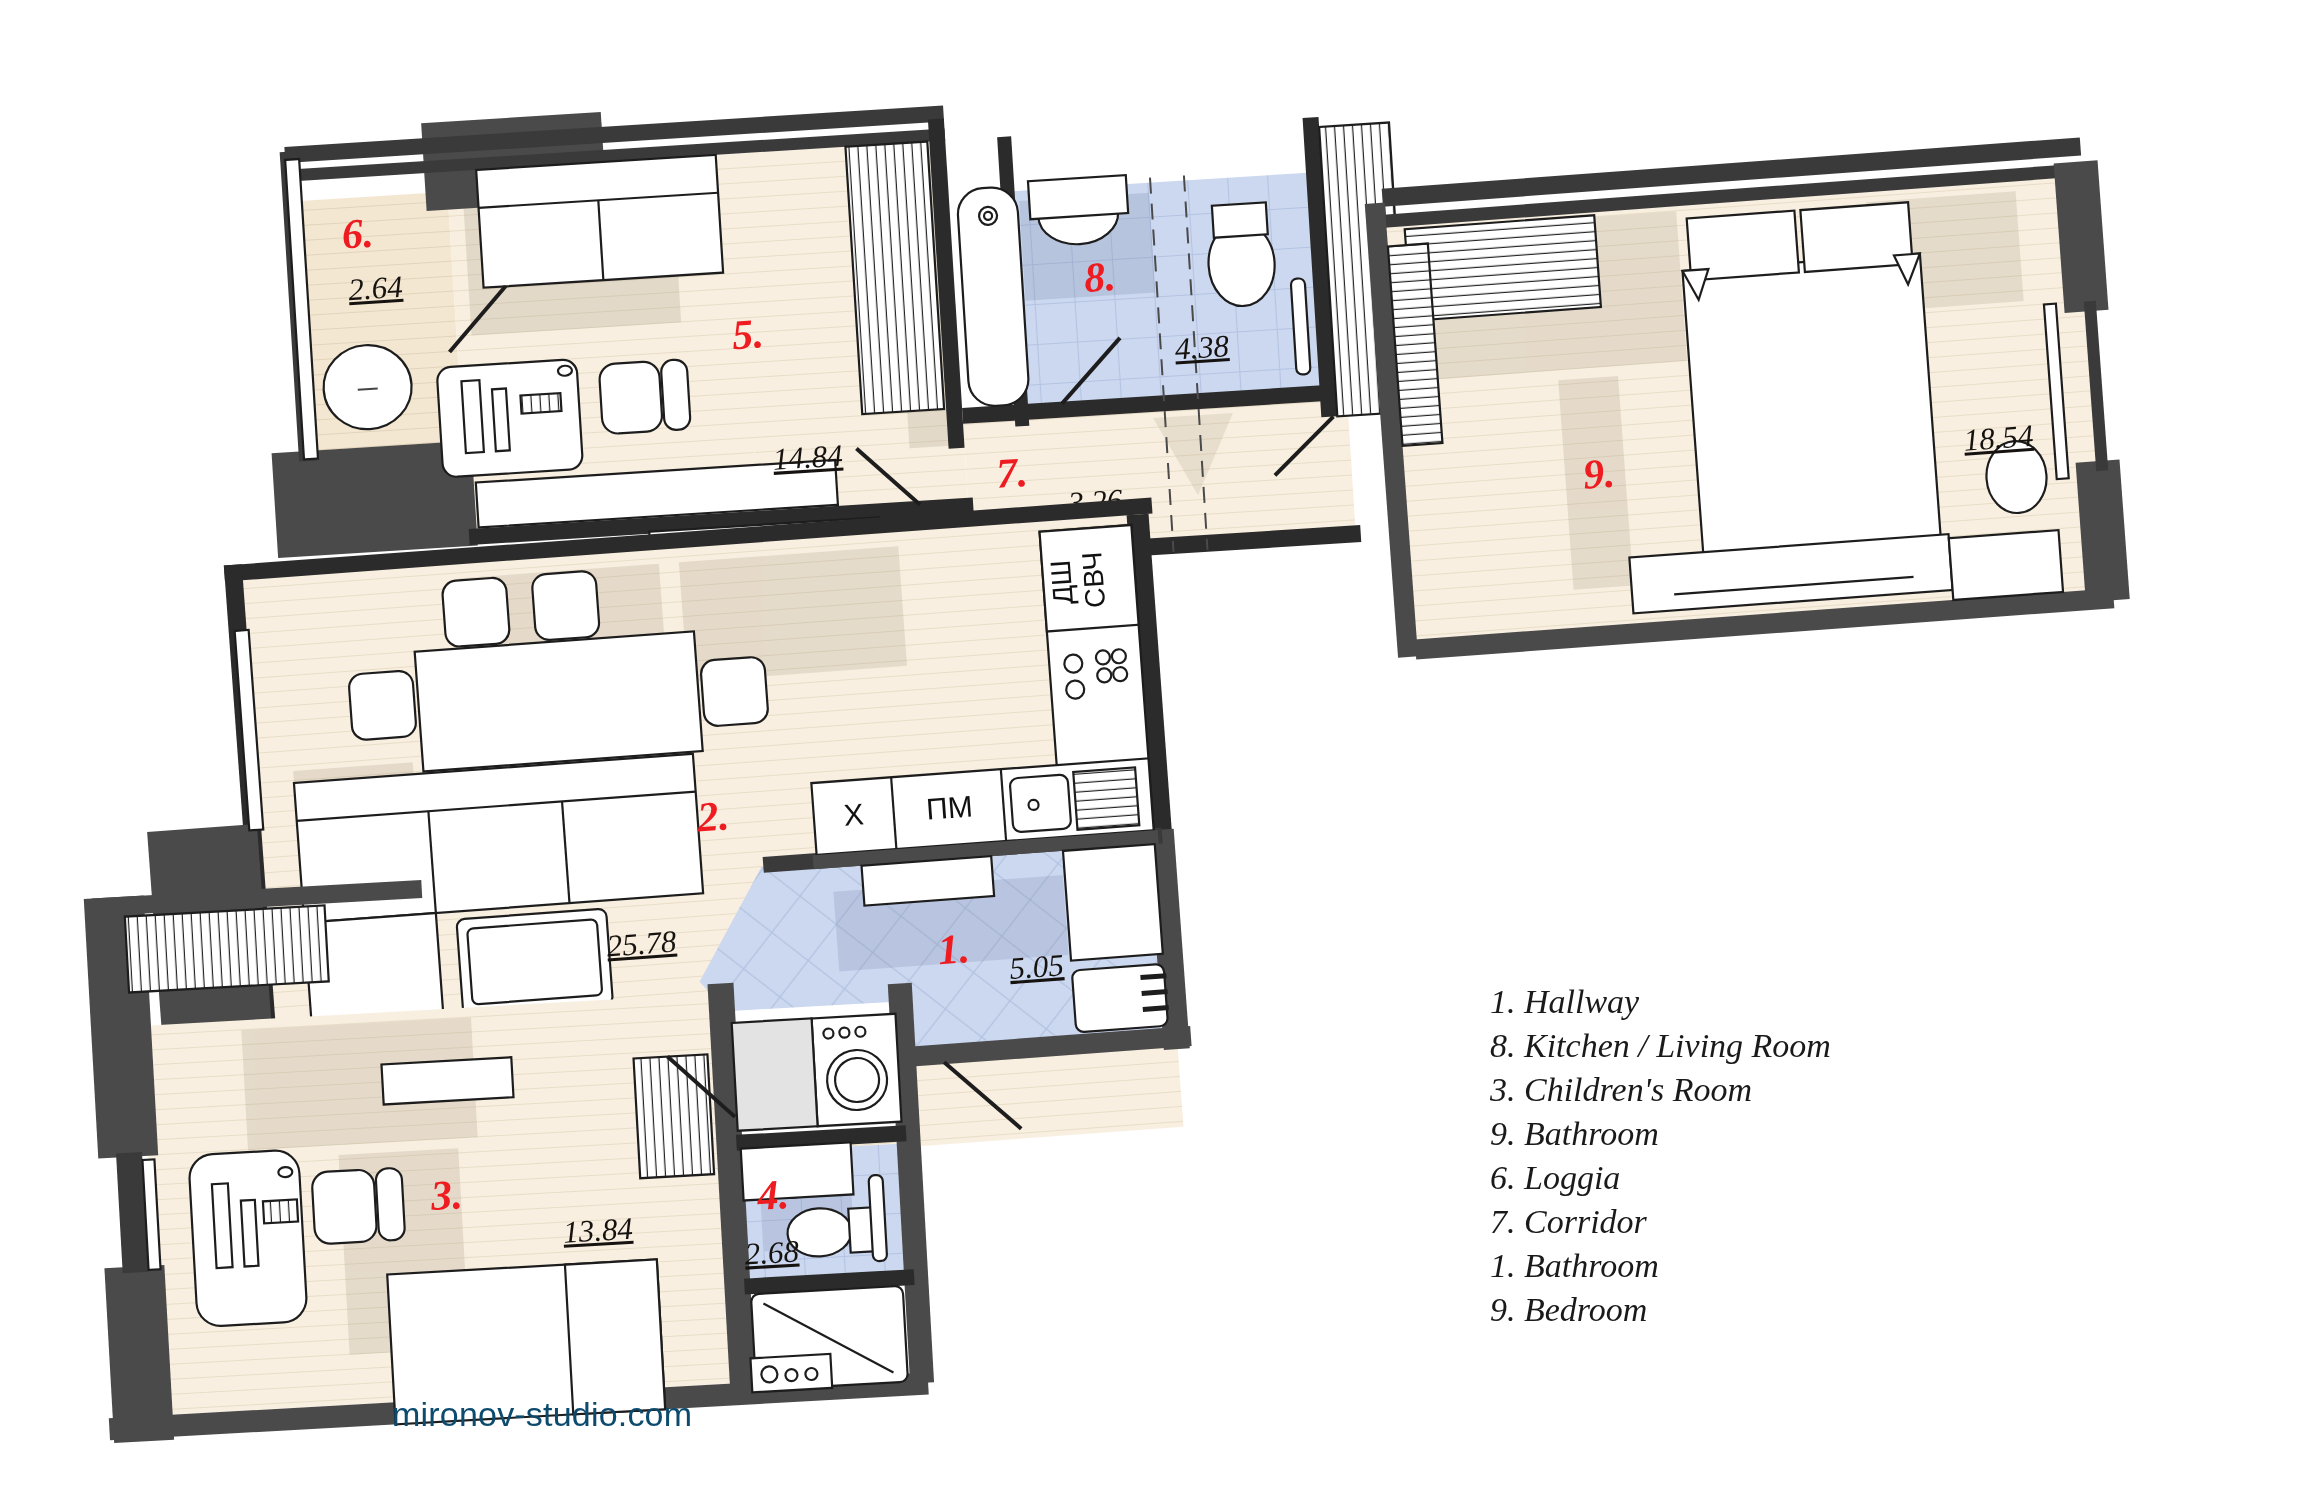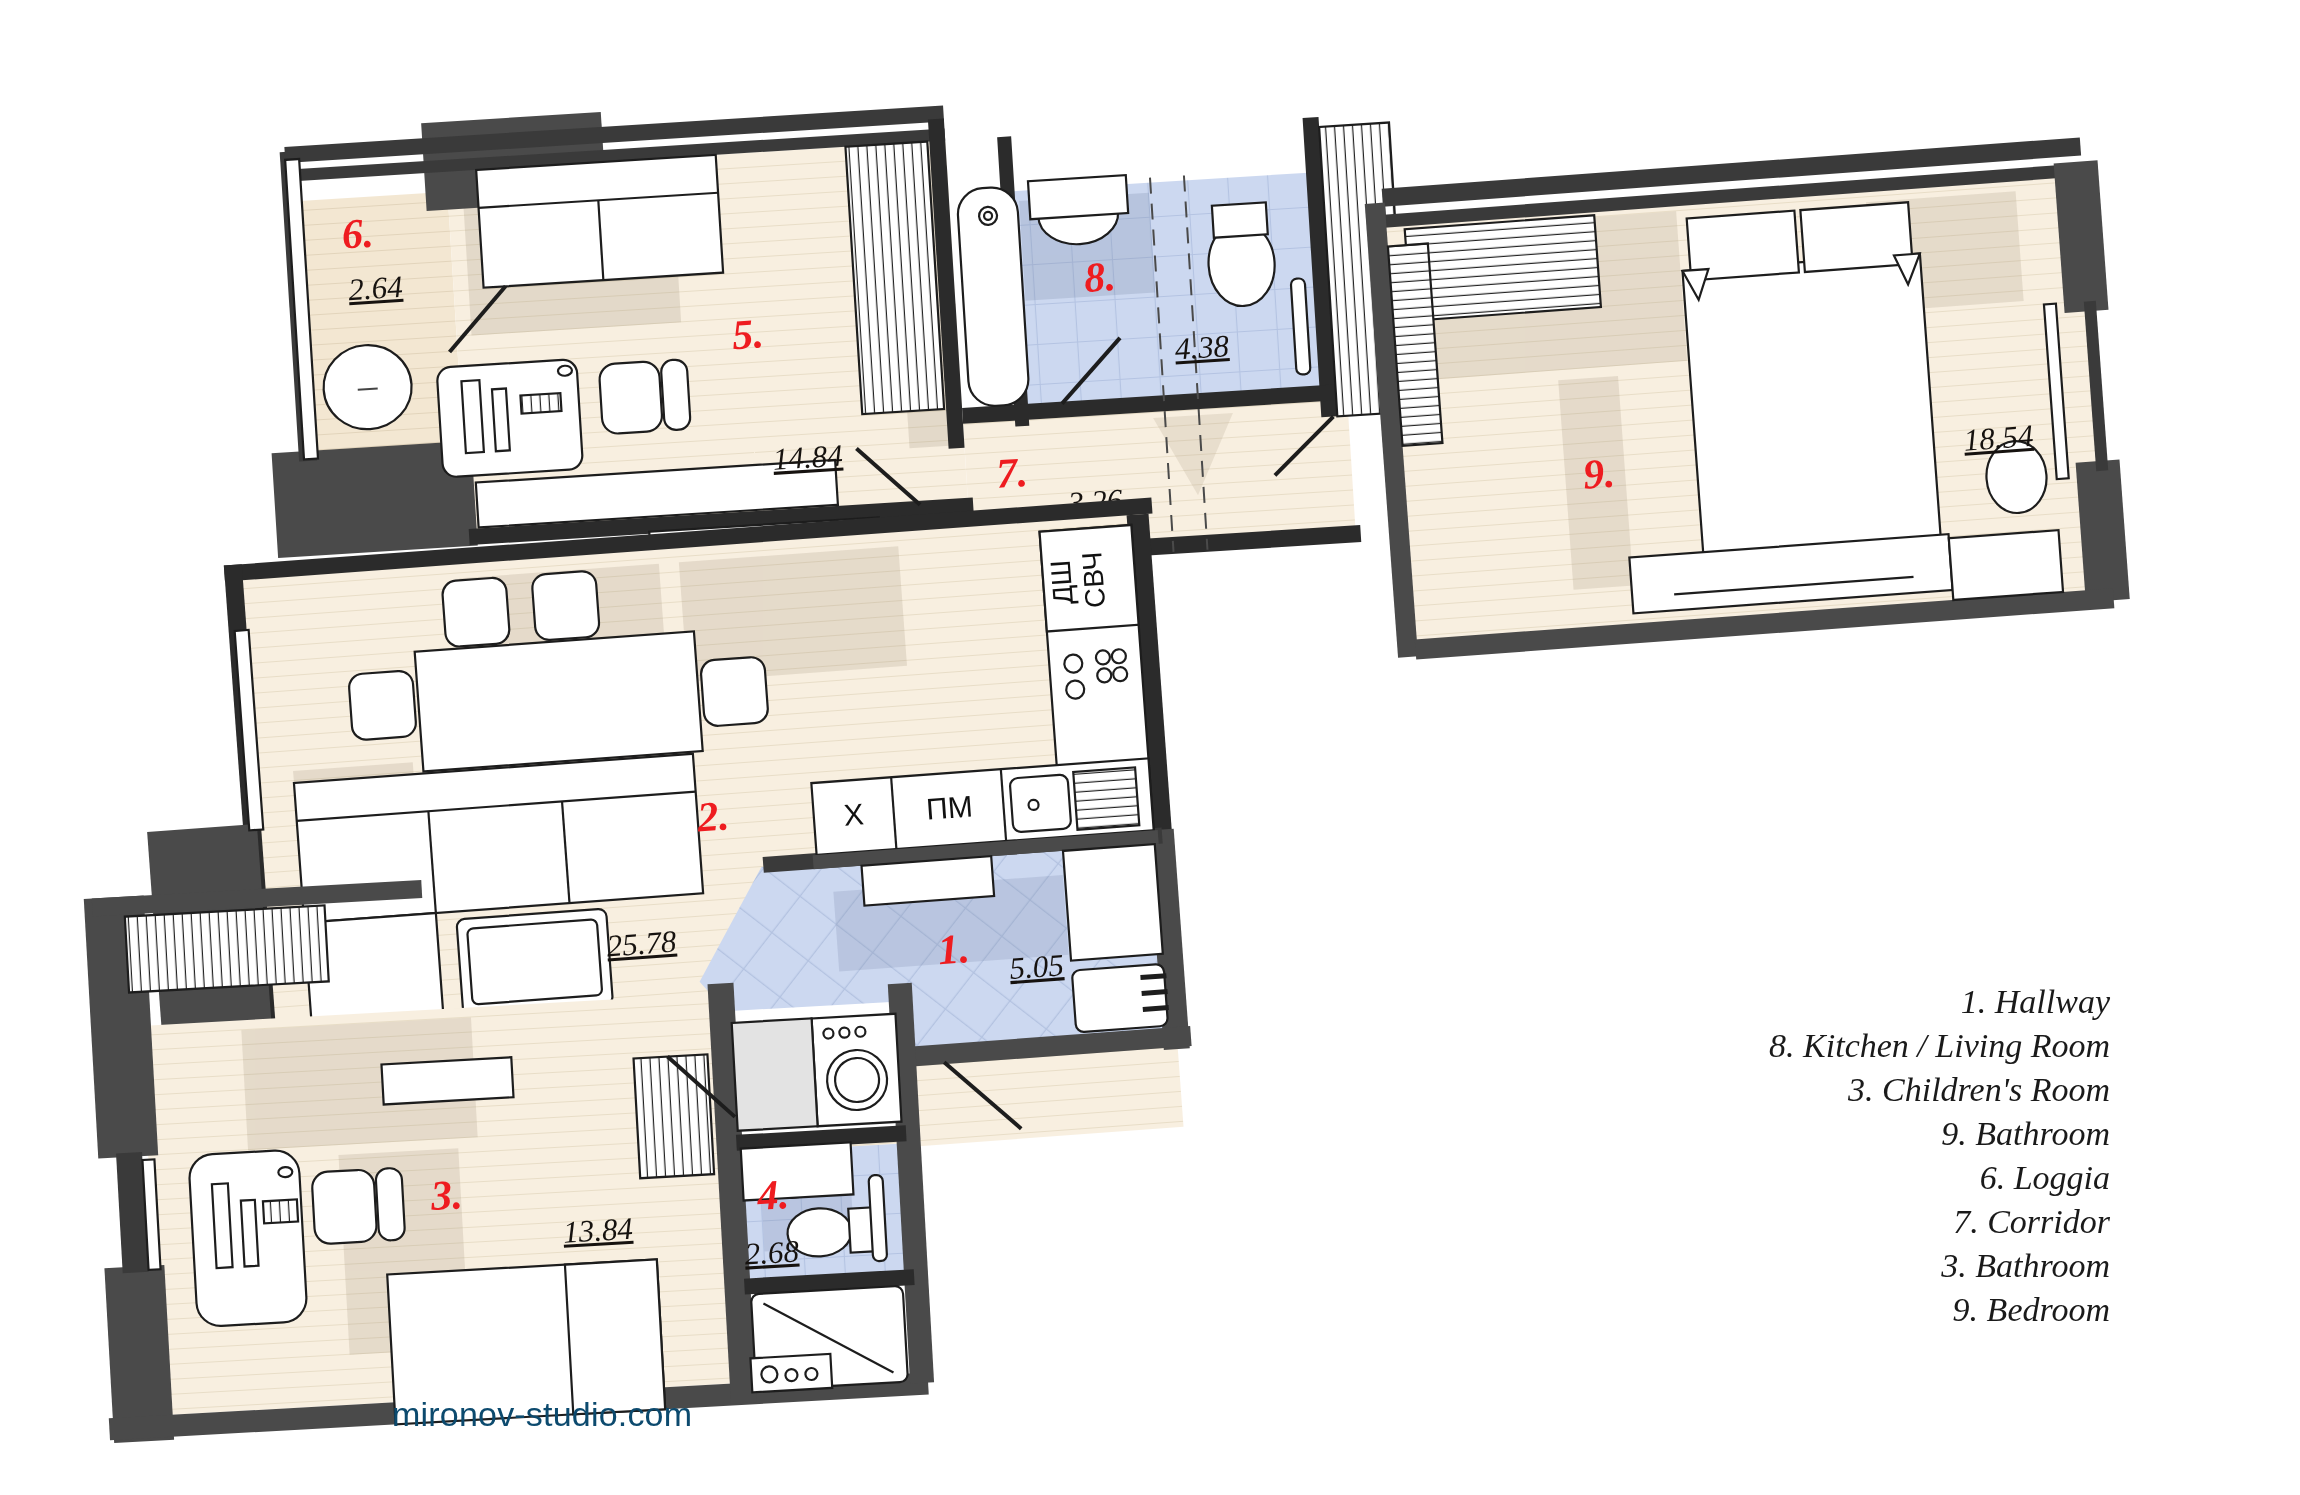--- a/index.html
+++ b/index.html
@@ -3,21 +3,21 @@
 <meta charset="utf-8">
 <style>
   html,body{margin:0;padding:0;background:#ffffff;}
   body{width:2300px;height:1495px;position:relative;overflow:hidden;
        font-family:"Liberation Sans", sans-serif;}
   #plan-root{position:absolute;left:0;top:0;width:2300px;height:1495px;}
   svg{display:block;}
 
   .legend{position:absolute;left:1490px;top:980px;width:620px;}
   .legend-item{font-family:"Liberation Serif", serif;font-style:italic;
-    font-size:34px;color:#1a1a1a;line-height:44px;white-space:nowrap;text-align:right;}
+    font-size:34px;color:#1a1a1a;line-height:44px;white-space:nowrap;}
 
   .watermark{position:absolute;left:392px;top:1395px;
     font-family:"Liberation Sans", sans-serif;font-size:34px;
     color:#0c4a6e;letter-spacing:.2px;}
 
   .rnum{font-family:"Liberation Serif", serif;font-style:italic;
     font-weight:700;fill:#ee1c20;}
   .rarea{font-family:"Liberation Serif", serif;font-style:italic;
     fill:#16120f;}
   .applbl{font-family:"Liberation Sans", sans-serif;fill:#111;}
@@ -349,17 +349,17 @@
 </svg>
 </div>
 
 <div class="legend">
   <div class="legend-item">1. Hallway</div>
   <div class="legend-item">8. Kitchen / Living Room</div>
   <div class="legend-item">3. Children's Room</div>
   <div class="legend-item">9. Bathroom</div>
   <div class="legend-item">6. Loggia</div>
   <div class="legend-item">7. Corridor</div>
-  <div class="legend-item">3. Bathroom</div>
+  <div class="legend-item">1. Bathroom</div>
   <div class="legend-item">9. Bedroom</div>
 </div>
 
 <div class="watermark">mironov-studio.com</div>
 
 </body></html>

